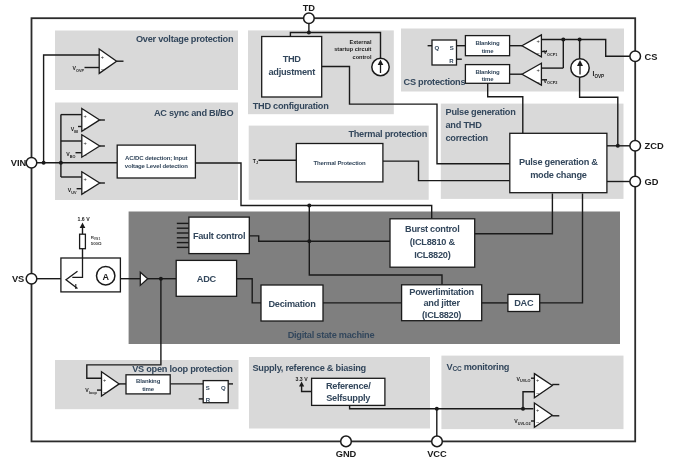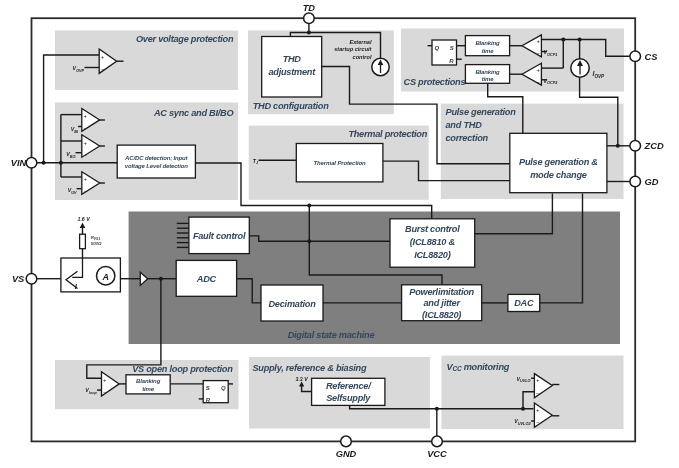--- a/index.html
+++ b/index.html
@@ -1,16 +1,16 @@
 <!DOCTYPE html>
 <html><head>
 <meta charset="utf-8">
 <style>
 html,body{margin:0;padding:0;background:#fff;}
-#wrap{position:relative;width:679px;height:468px;font-family:"Liberation Sans",sans-serif;font-style:italic;}
+#wrap{position:relative;width:679px;height:468px;font-family:"Liberation Sans",sans-serif;}
 svg{position:absolute;left:0;top:0;}
 .t{fill:#33475c;font-weight:bold;font-size:9.2px;letter-spacing:-0.25px;font-family:"Liberation Sans",sans-serif;}
 .bx{fill:#33475c;font-weight:bold;font-size:9.2px;letter-spacing:-0.25px;font-family:"Liberation Sans",sans-serif;}
 .sm{fill:#33475c;font-weight:bold;font-size:6px;letter-spacing:-0.15px;font-family:"Liberation Sans",sans-serif;}
 .pin{fill:#1a1a1a;font-weight:bold;font-size:9.3px;font-family:"Liberation Sans",sans-serif;}
 .tiny{fill:#222;font-weight:bold;font-size:5.2px;font-family:"Liberation Sans",sans-serif;}
 .sub{fill:#222;font-weight:bold;font-size:3.8px;font-family:"Liberation Sans",sans-serif;}
 .pm{fill:#1a1a1a;font-size:5.6px;font-family:"Liberation Sans",sans-serif;}
 </style>
 </head>

